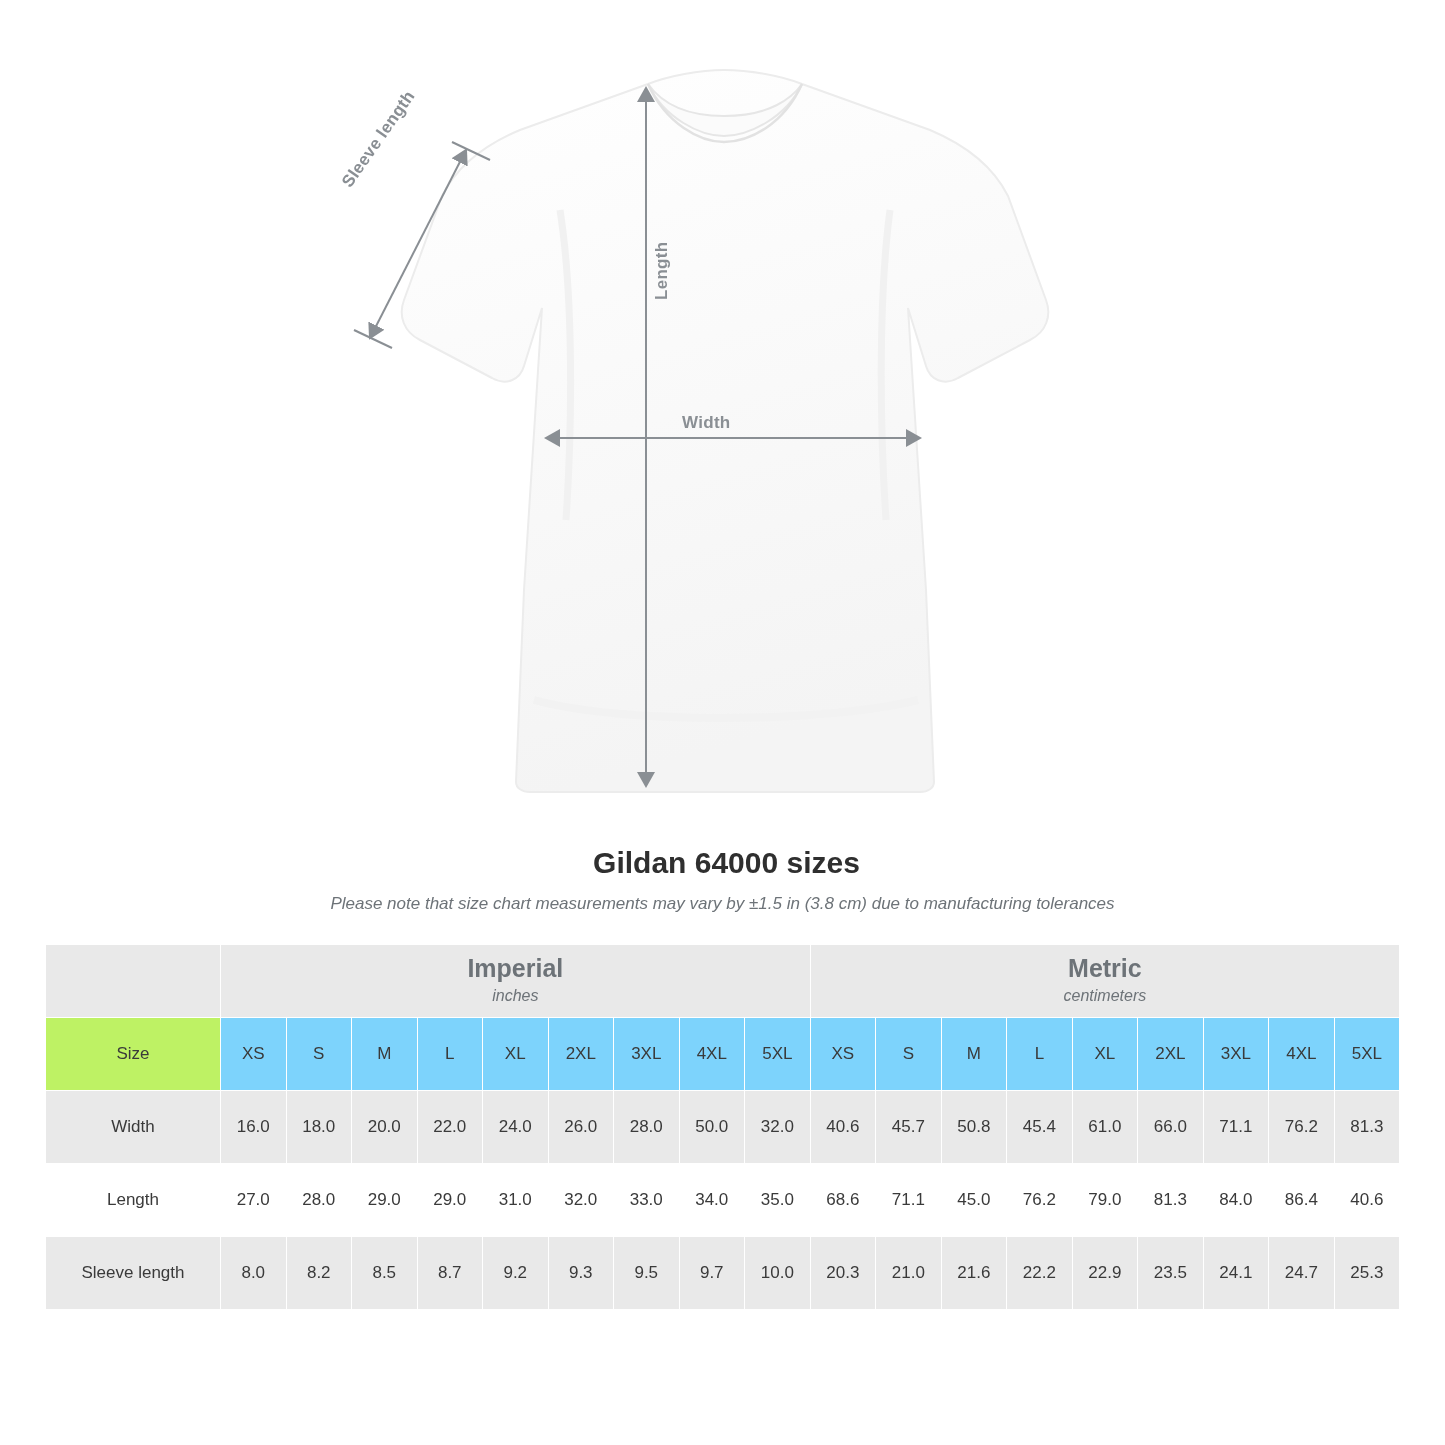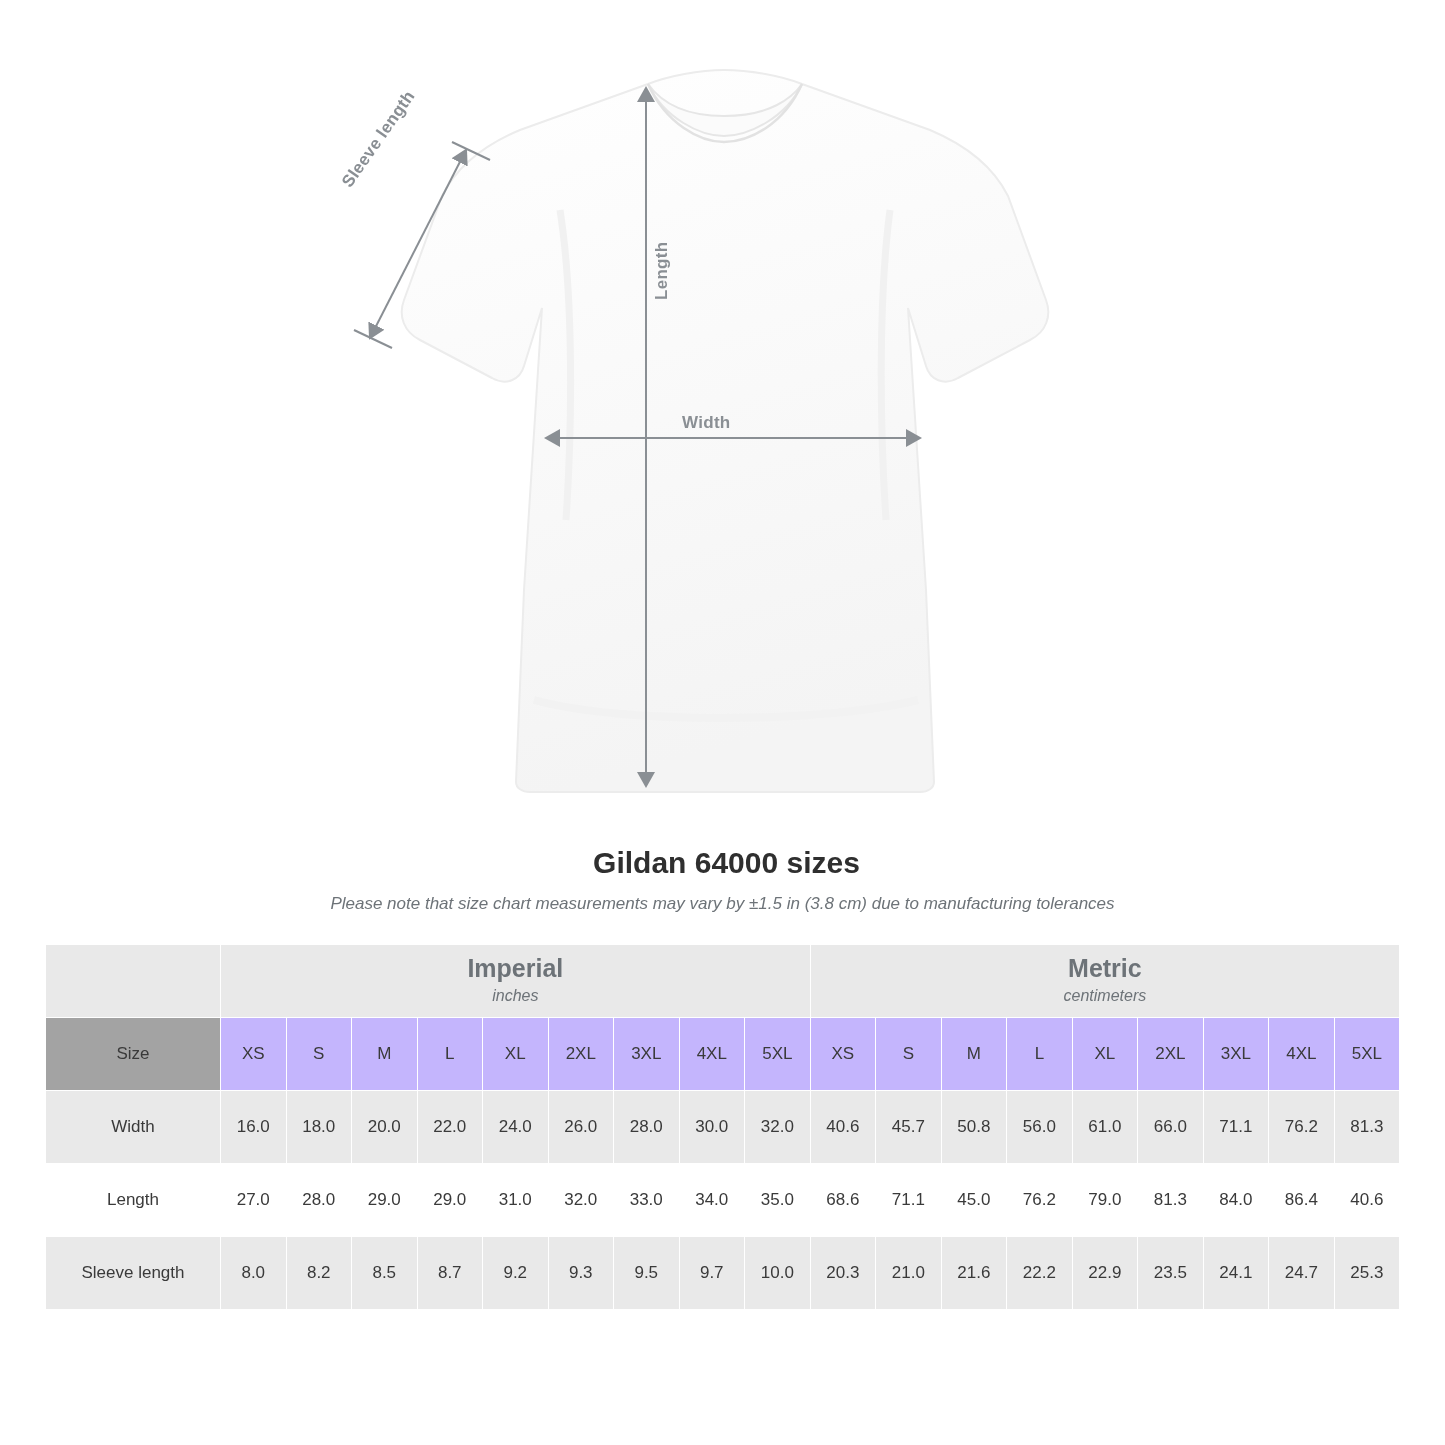--- a/index.html
+++ b/index.html
@@ -105,28 +105,28 @@
     color: #6d7378;
     line-height: 1.15;
   }
   .unit-sub {
     font-size: 16px;
     font-style: italic;
     color: #6d7378;
     line-height: 1.6;
   }
   .row-head td {
-    background: #c4b5fd;
+    background: #7dd3fc;
     font-weight: bold;
     font-size: 18px;
     color: #3a3a3a;
     height: 82px;
   }
   .row-head td.col-label {
-    background: #a3a3a3;
+    background: #bef264;
   }
   .row-odd td { background: #e9e9e9; }
   .row-even td { background: #ffffff; }
   td.col-label {
     font-weight: bold;
     font-size: 18px;
     color: #3a3a3a;
   }
   col.c-label { width: 175px; }
   col.c-val { width: 65.5px; }
@@ -271,26 +271,26 @@
 
         <tr class="row-odd">
           <td class="col-label">Width</td>
           <td>16.0</td>
           <td>18.0</td>
           <td>20.0</td>
           <td>22.0</td>
           <td>24.0</td>
           <td>26.0</td>
           <td>28.0</td>
-          <td>30.0</td>
+          <td>50.0</td>
           <td>32.0</td>
           <td>40.6</td>
           <td>45.7</td>
           <td>50.8</td>
-          <td>56.0</td>
+          <td>45.4</td>
           <td>61.0</td>
           <td>66.0</td>
           <td>71.1</td>
           <td>76.2</td>
           <td>81.3</td>
         </tr>
 
         <tr class="row-even">
           <td class="col-label">Length</td>
           <td>27.0</td>

